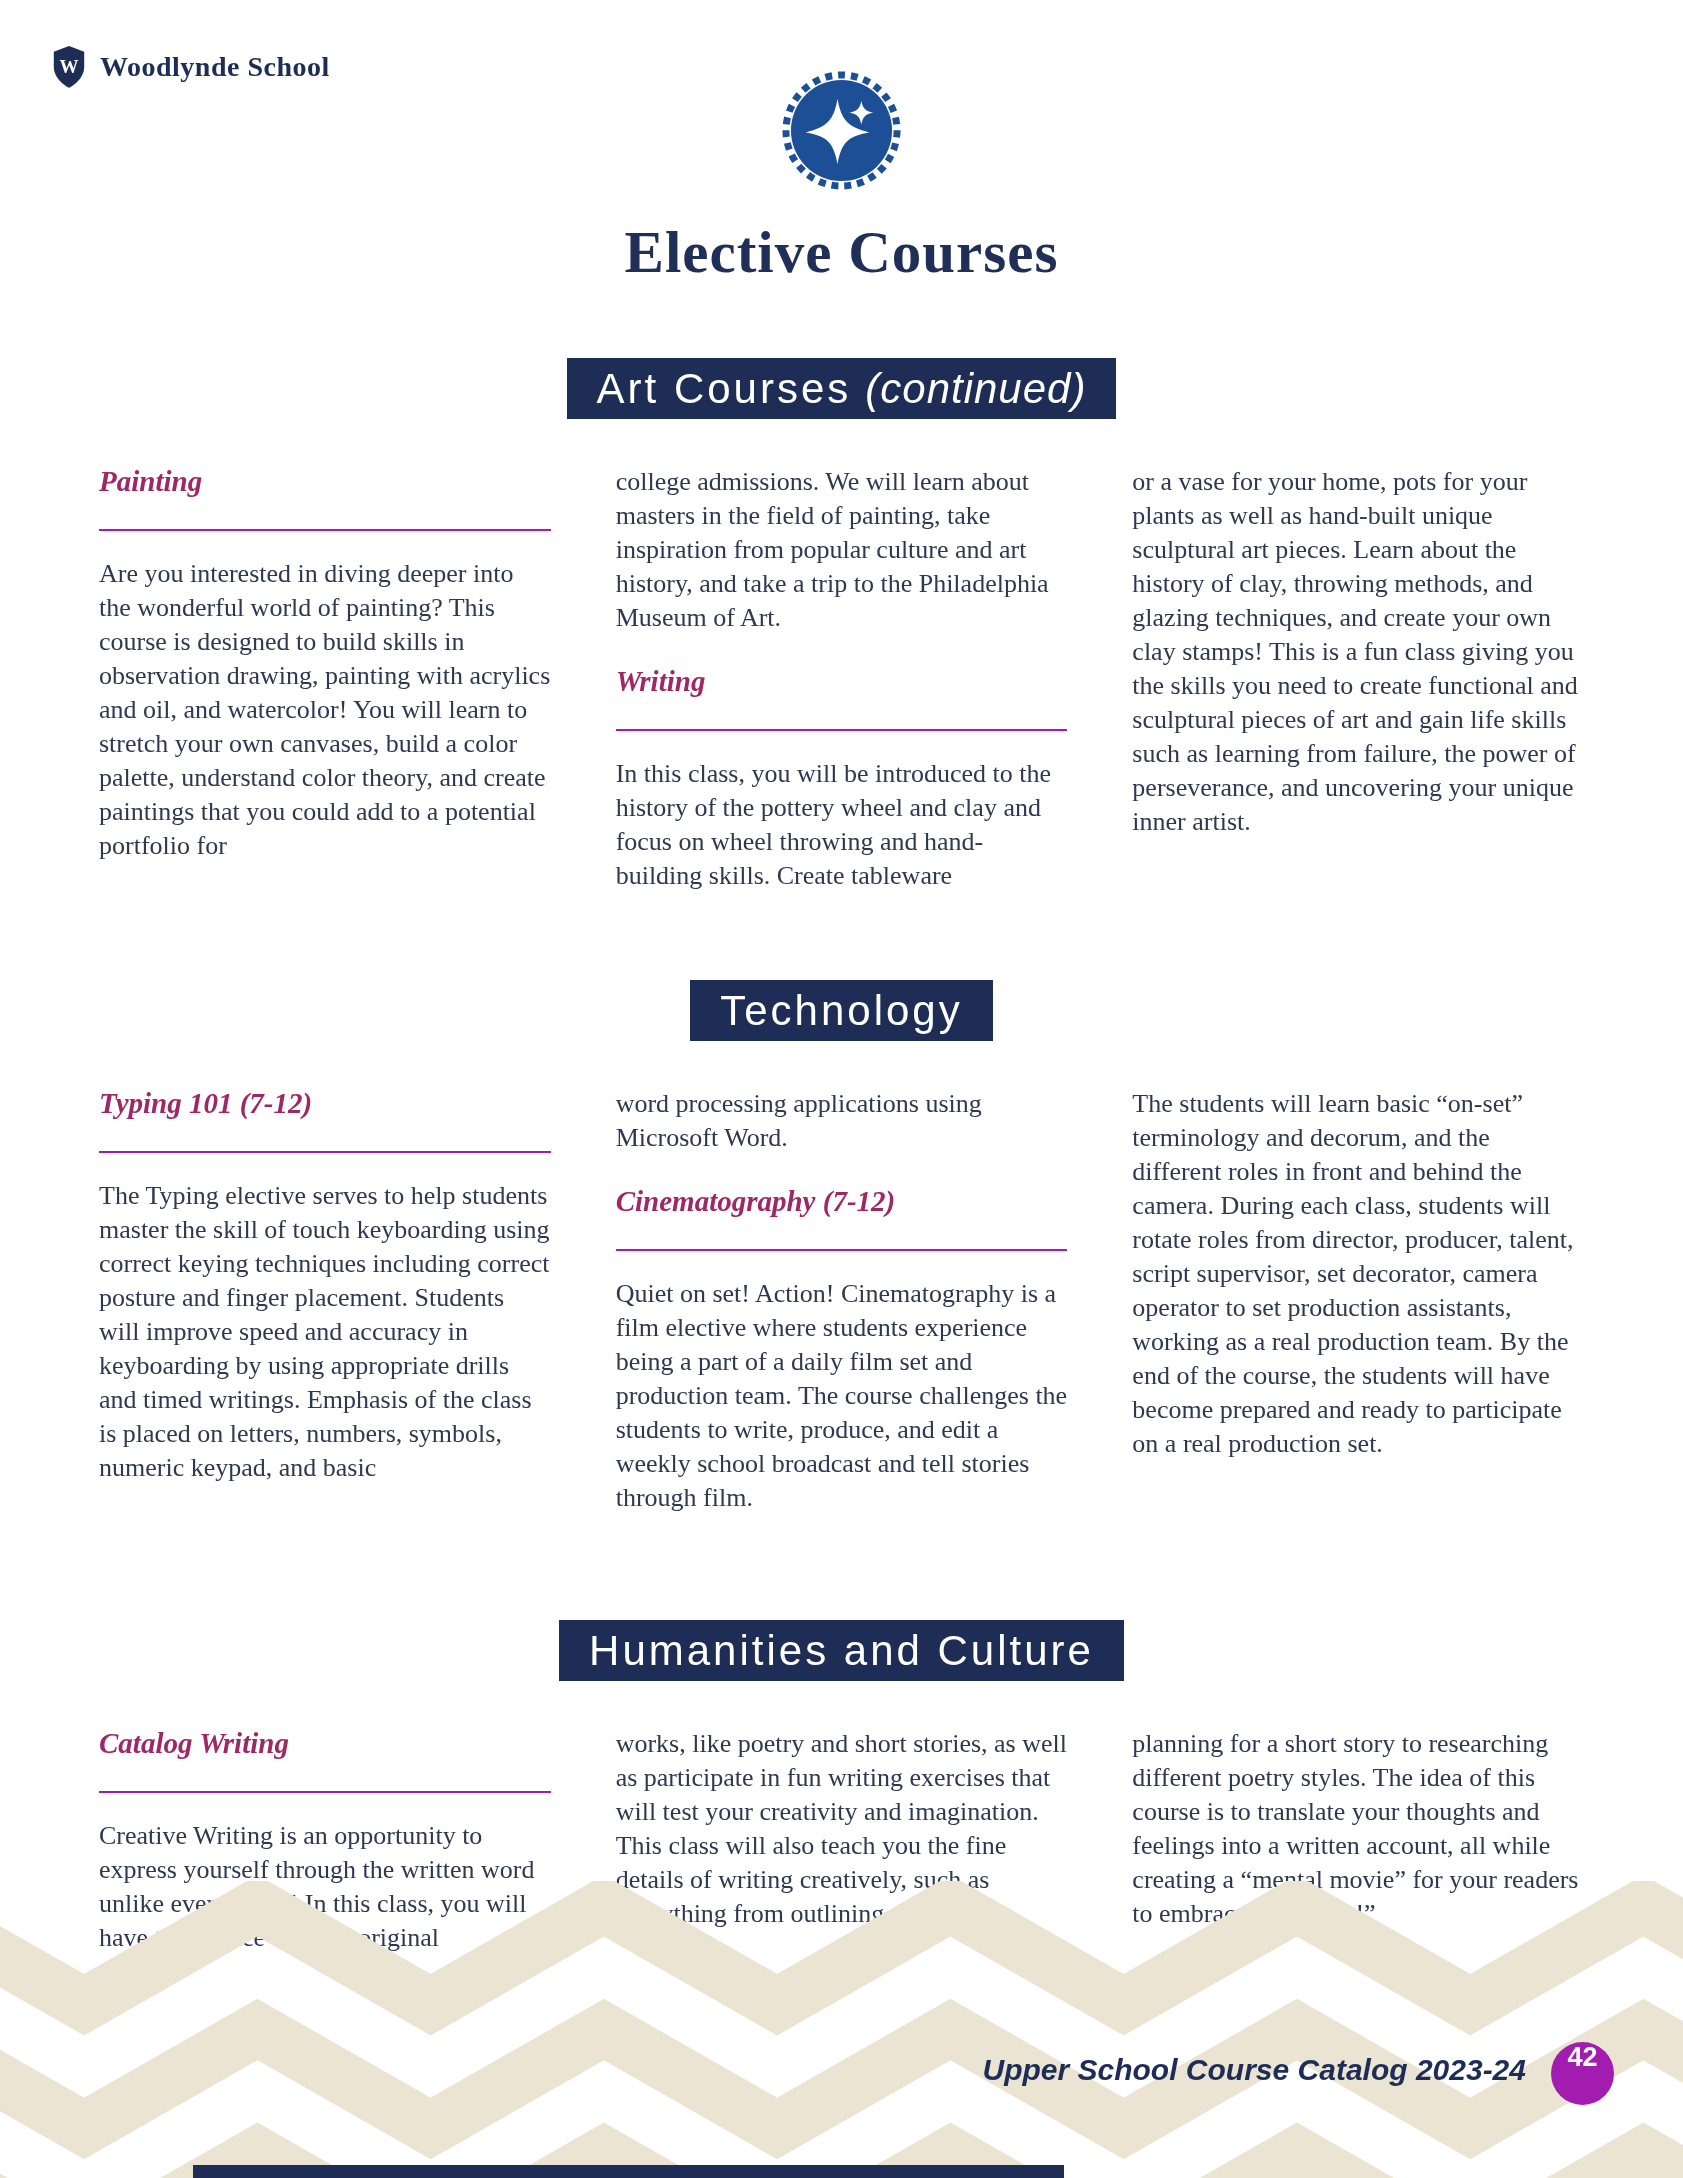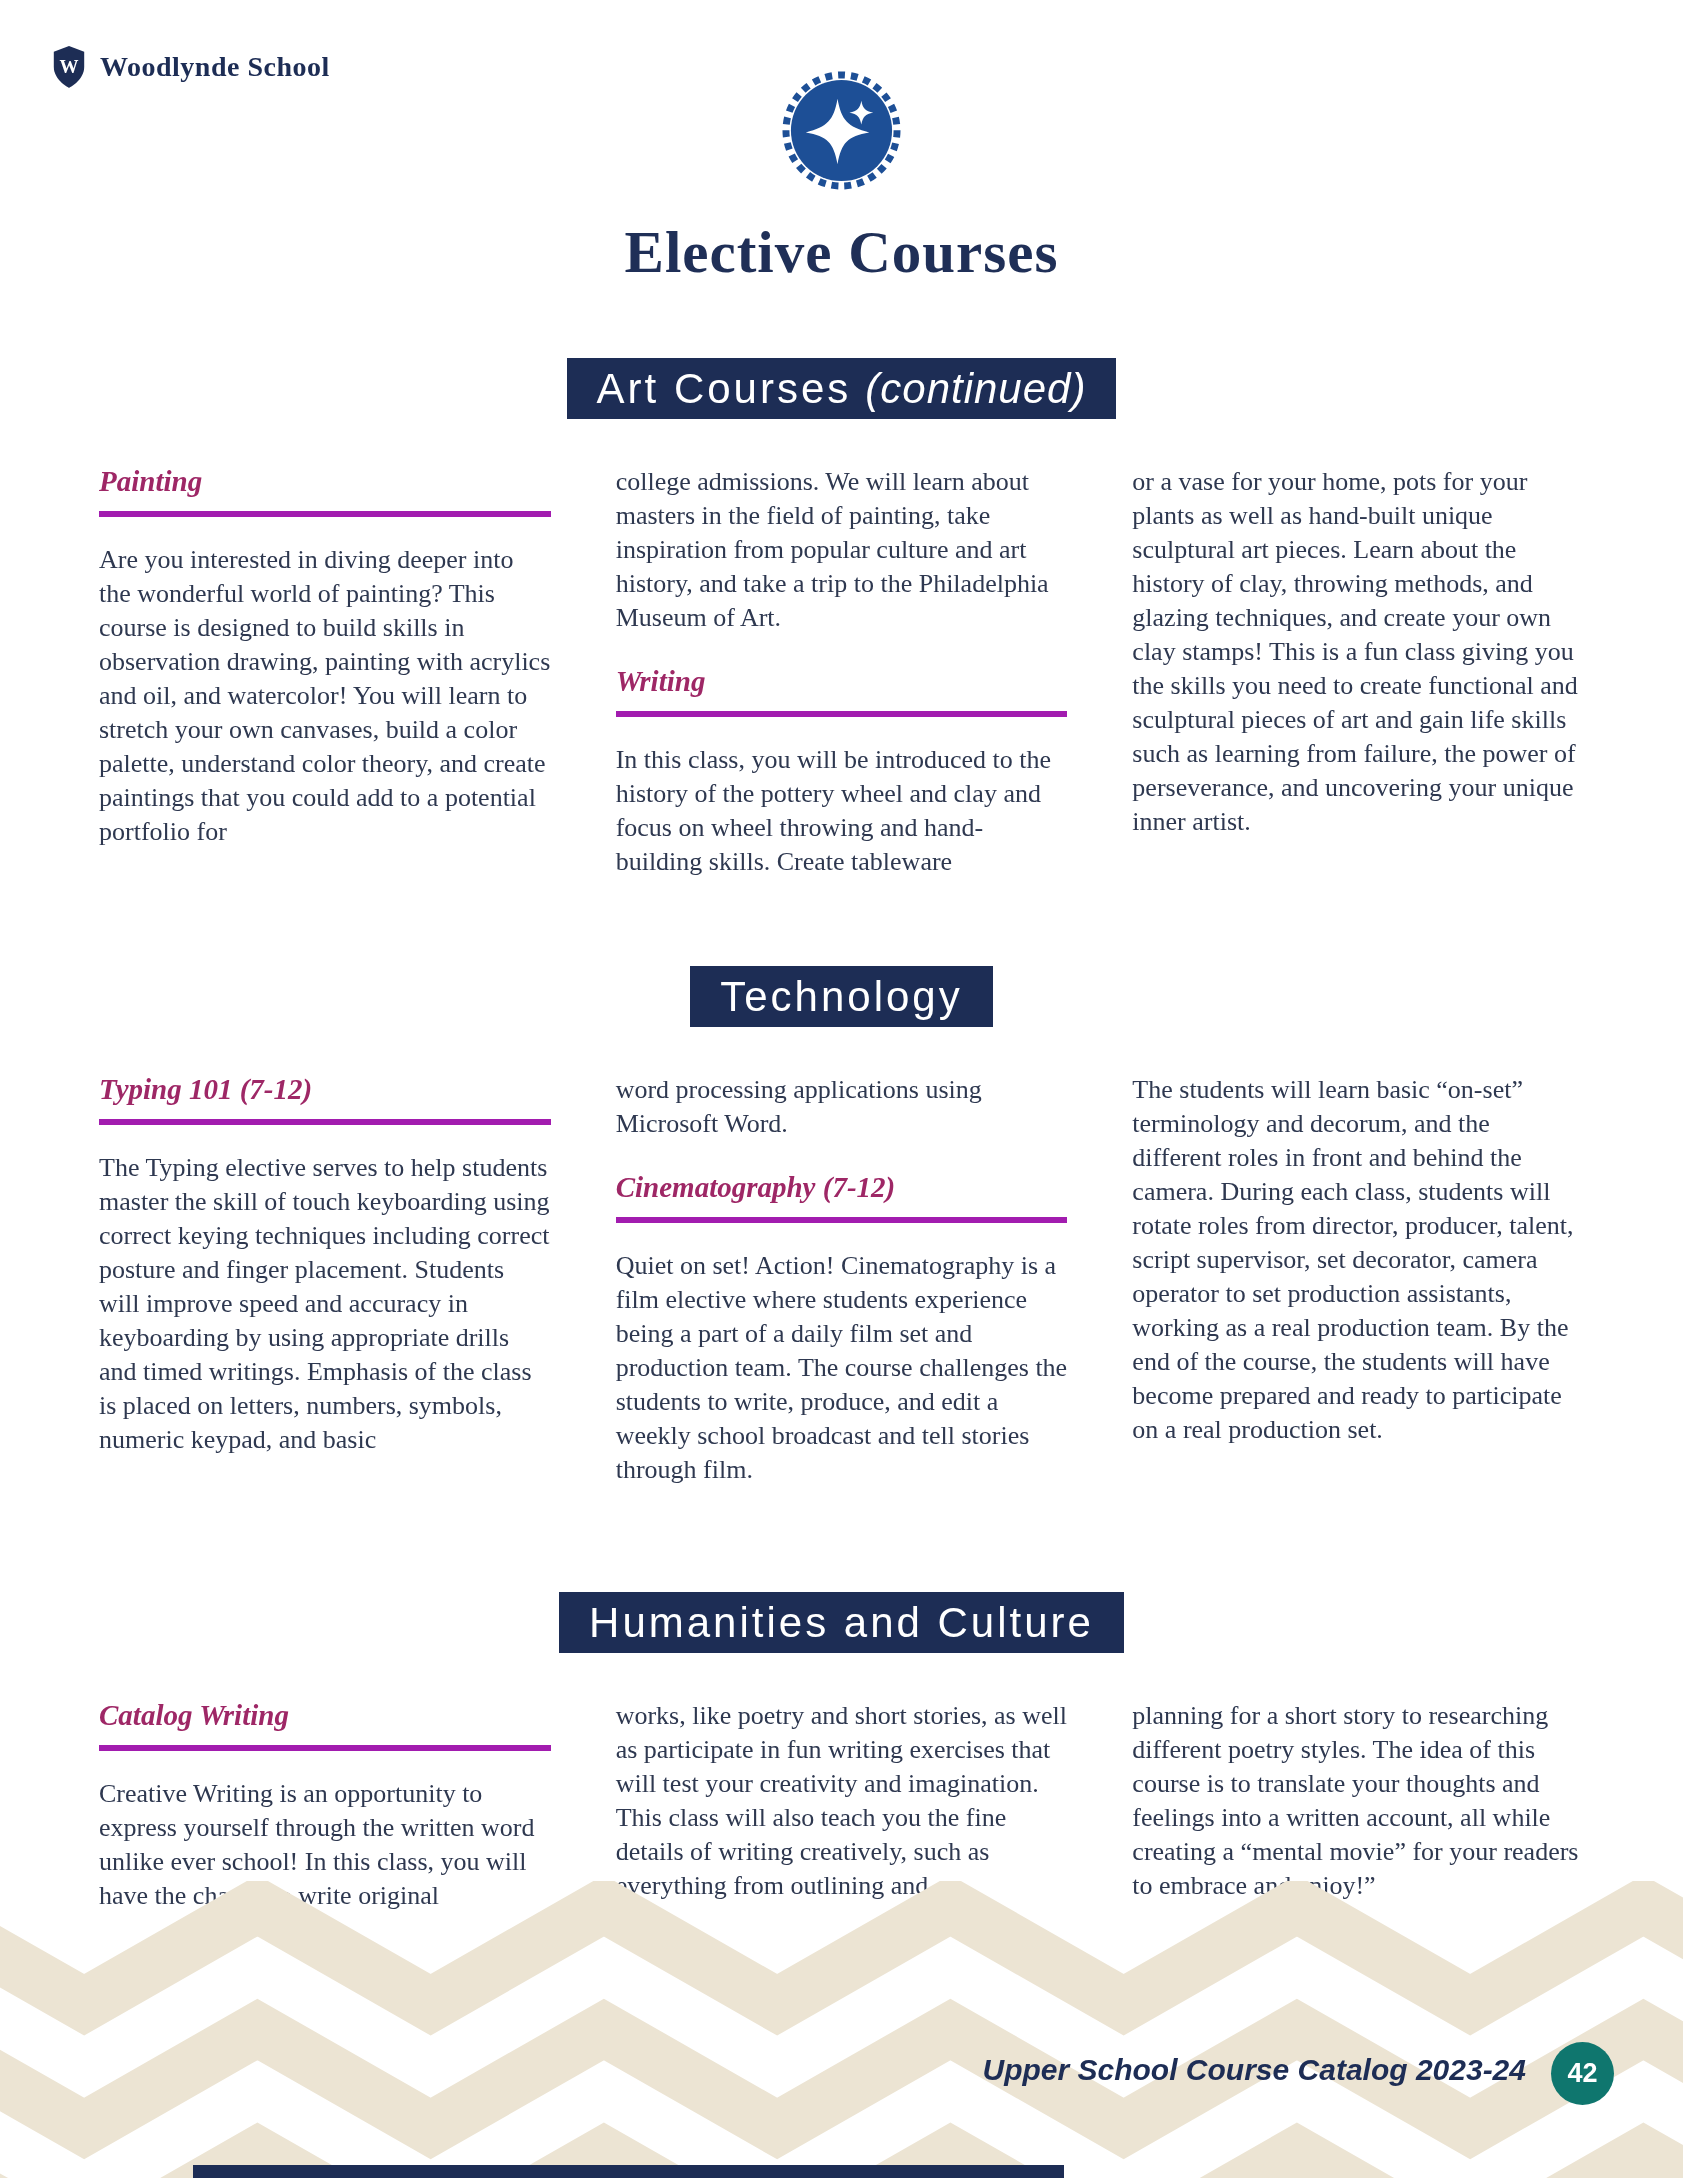--- a/index.html
+++ b/index.html
@@ -53,22 +53,22 @@
     padding:0 99px;
     margin-top:46px;
     align-items:flex-start;
   }
   .col{flex:1;min-width:0;}
   .course-heading{
     font-family:"Liberation Serif", serif;
     font-style:italic;font-weight:700;
     font-size:29px;line-height:32px;
     color:#9e2766;
-    padding-bottom:14px;
-    border-bottom:6px solid #a21caf;
+    padding-bottom:32px;
+    border-bottom:2px solid #a21caf;
     margin:0 0 26px 0;
   }
   .course-heading.mt{margin-top:30px;}
   .body-para{
     margin:0;
     font-size:26px;line-height:34px;
     color:#2e3850;
   }
 
   
@@ -79,22 +79,22 @@
   .footer-catalog{
     position:absolute;right:157px;bottom:91px;
     font-family:"Liberation Sans", sans-serif;
     font-style:italic;font-weight:700;
     font-size:30px;color:#1d2d55;
     white-space:nowrap;
   }
   .page-circle{
     position:absolute;right:69px;bottom:73px;
     width:63px;height:63px;border-radius:50%;
-    background:#0f766e;color:#ffffff;
-    display:flex;align-items:center;justify-content:center;
+    background:#a21caf;color:#ffffff;
+    display:flex;align-items:flex-start;justify-content:center;
     font-family:"Liberation Sans", sans-serif;
     font-weight:700;font-size:27px;
   }
   .bottom-bar{
     position:absolute;left:193px;bottom:0;
     width:871px;height:13px;background:#1d2d55;
   }
 </style>
 </head>
 <body>

